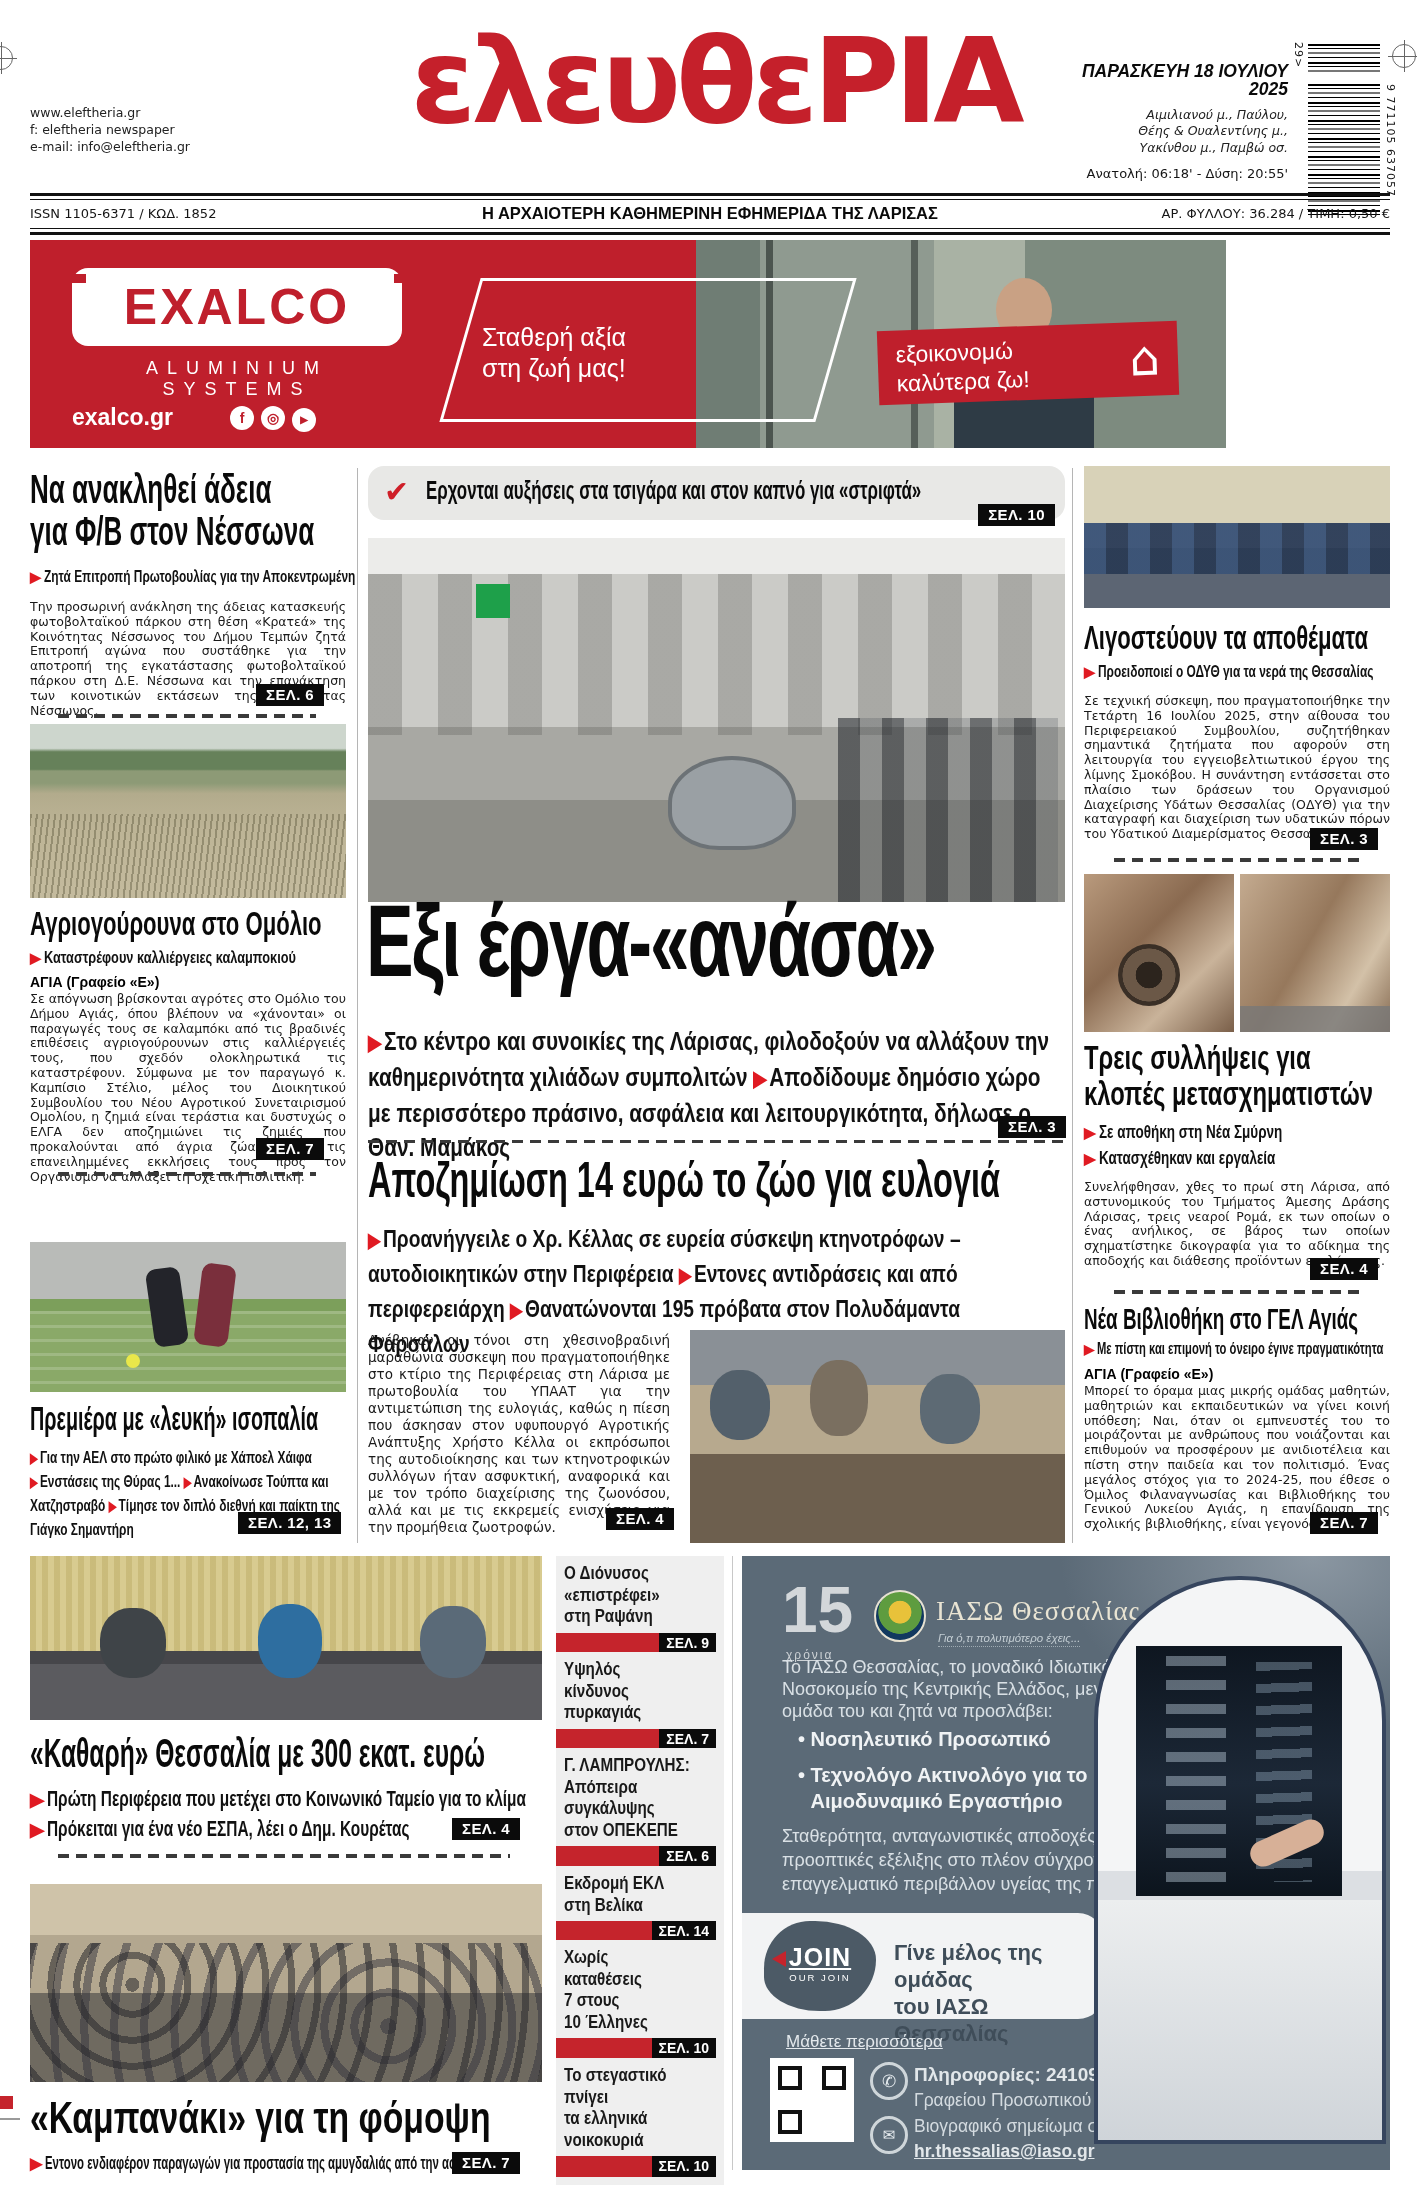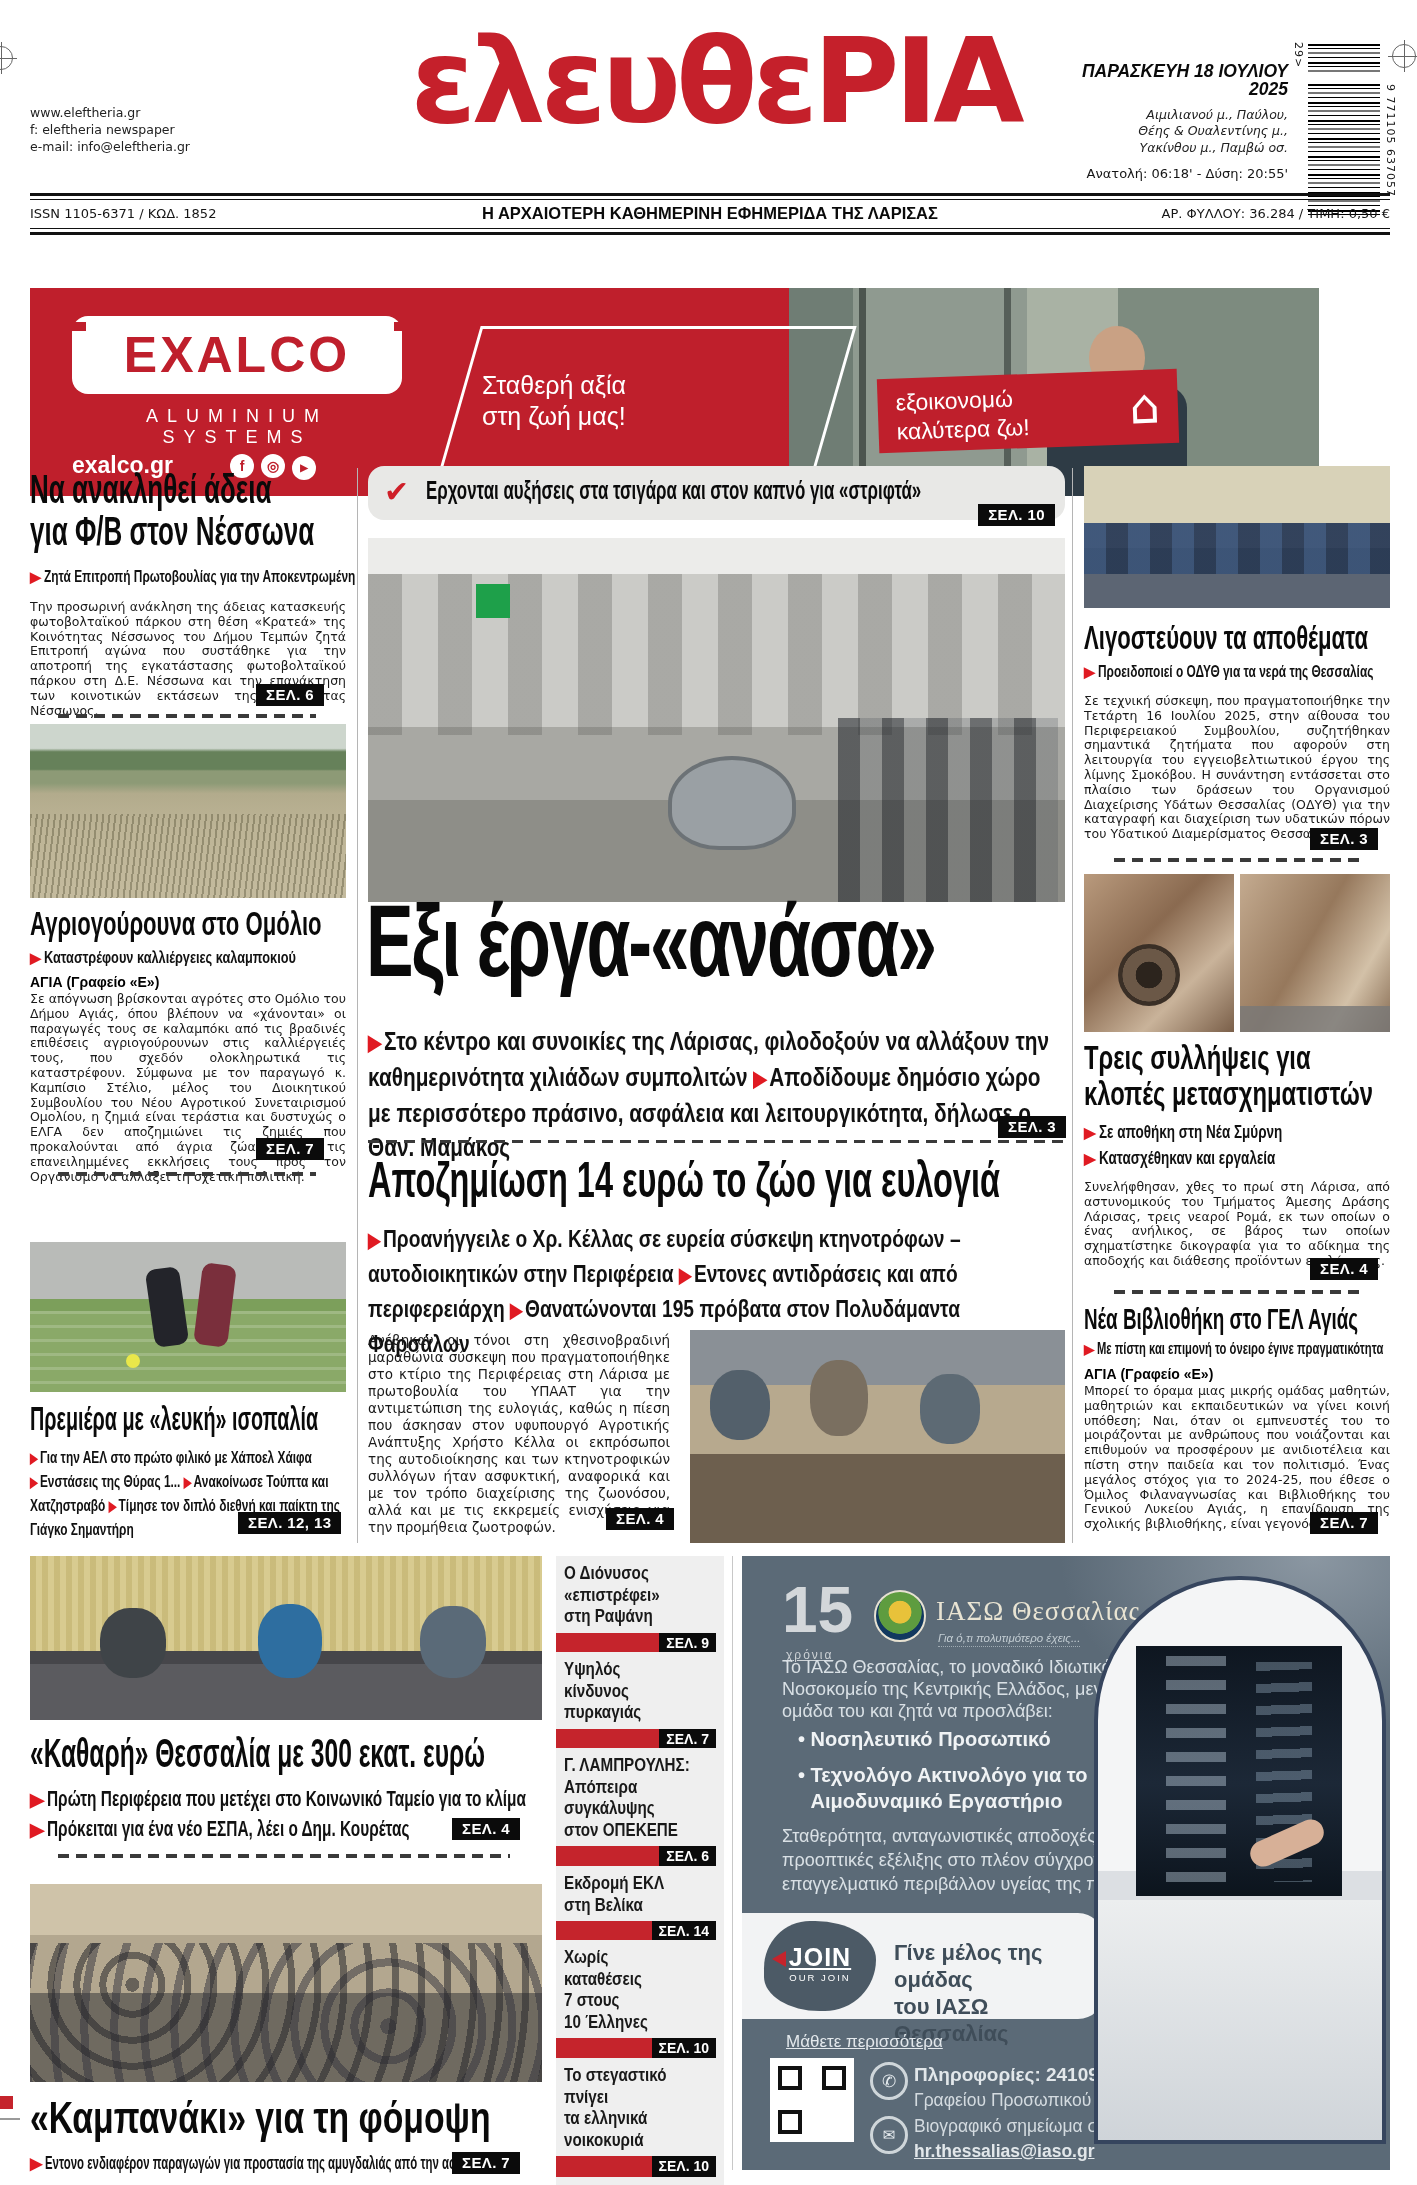--- a/index.html
+++ b/index.html
@@ -101,21 +101,21 @@
   <div class="abs vtext" style="left:1384px;top:84px;height:150px;">9 771105 637057</div>
 
   <div class="abs rules" style="left:30px;top:193px;width:1360px;height:3px;"></div>
   <div class="abs rules" style="left:30px;top:199px;width:1360px;height:1px;"></div>
   <div class="abs" style="left:30px;top:206px;font-size:13px;">ISSN 1105-6371 / ΚΩΔ. 1852</div>
   <div class="abs hl" style="left:380px;top:205px;width:660px;text-align:center;font-size:16.5px;">Η ΑΡΧΑΙΟΤΕΡΗ ΚΑΘΗΜΕΡΙΝΗ ΕΦΗΜΕΡΙΔΑ ΤΗΣ ΛΑΡΙΣΑΣ</div>
   <div class="abs" style="left:1000px;top:206px;width:390px;text-align:right;font-size:13px;">ΑΡ. ΦΥΛΛΟΥ: 36.284 / ΤΙΜΗ: 0,50 €</div>
   <div class="abs rules" style="left:30px;top:228px;width:1360px;height:1px;"></div>
   <div class="abs rules" style="left:30px;top:232px;width:1360px;height:3px;"></div>
 
-  <div class="abs exalco" style="left:30px;top:240px;width:1289px;height:208px;margin-top:48px;">
+  <div class="abs exalco" style="left:30px;top:240px;width:1196px;height:208px;">
     <div class="photo" style="right:0;top:0;width:530px;height:208px;background:linear-gradient(90deg,#6f7d74 0 12%,#8f9a90 12% 45%,#a9b2a4 45% 62%,#7d8b7f 62% 100%);">
       <div class="abs" style="left:70px;top:0;width:7px;height:208px;background:rgba(40,48,44,.65);"></div>
       <div class="abs" style="left:215px;top:0;width:7px;height:208px;background:rgba(40,48,44,.55);"></div>
       <div class="abs" style="left:300px;top:38px;width:56px;height:64px;border-radius:50%;background:#c9a184;"></div>
       <div class="abs" style="left:258px;top:98px;width:140px;height:110px;border-radius:22px 22px 0 0;background:#2e3b45;"></div>
     </div>
     <div class="abs exa-logo" style="left:42px;top:28px;width:330px;height:78px;">EXALCO</div>
     <div class="exa-dash" style="left:34px;"></div>
     <div class="exa-dash" style="left:364px;"></div>
     <div class="abs exa-alu" style="left:42px;top:118px;width:330px;">ALUMINIUM SYSTEMS</div>

